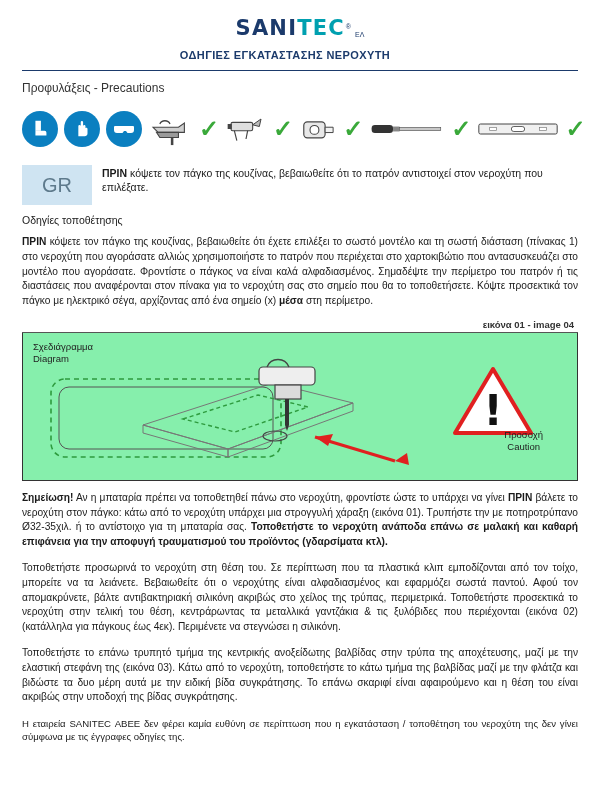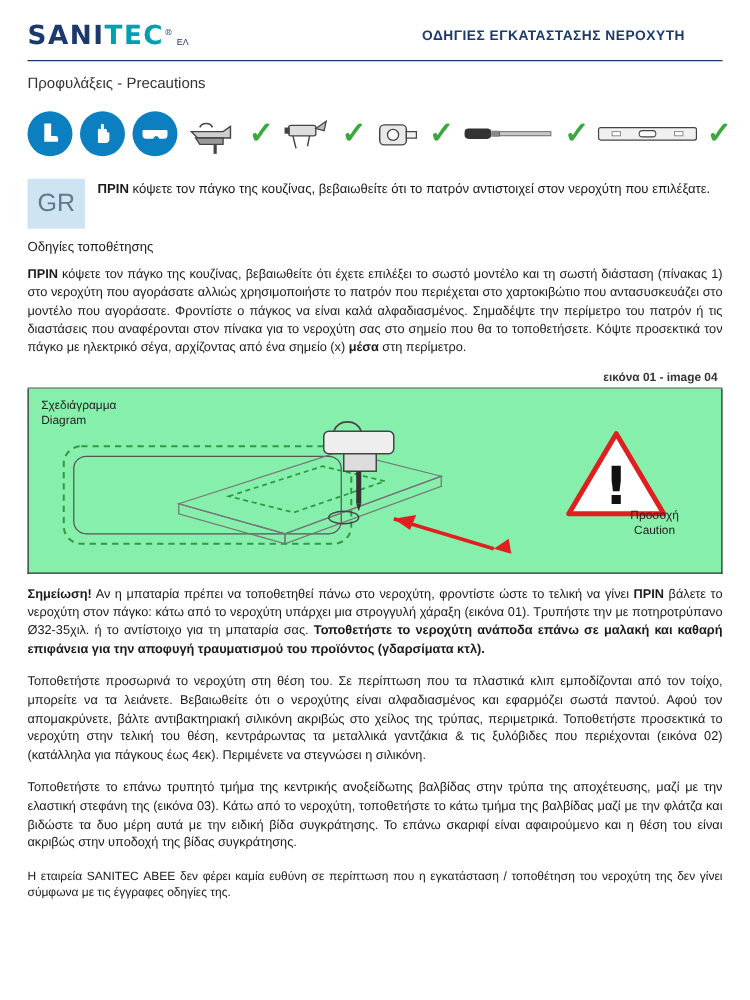--- a/index.html
+++ b/index.html
@@ -16,20 +16,21 @@
     padding: 18px 22px 8px 22px;
     overflow: hidden;
   }
 
   
   .header {
     display: flex;
     align-items: center;
     gap: 10px;
     padding-bottom: 6px;
+    flex-direction: column;
   }
   .logo {
     display: flex;
     align-items: flex-end;
     gap: 2px;
     line-height: 1;
   }
   .logo-text {
     font-family: "DejaVu Sans", sans-serif;
     font-weight: bold;
@@ -104,21 +105,21 @@
     margin: 0 1px;
   }
 
   
   .gr-block {
     display: flex;
     gap: 10px;
     margin-top: 4px;
   }
   .gr-badge {
-    width: 46px; height: 40px;
+    width: 70px; height: 40px;
     background: #cfe4f2;
     color: #5e7a8c;
     font-size: 20px;
     display: flex;
     align-items: center;
     justify-content: center;
     flex: 0 0 auto;
   }
   .gr-text {
     font-size: 10.5px;
@@ -325,21 +326,21 @@
       <text x="470" y="92" text-anchor="middle" font-family="DejaVu Sans, sans-serif" font-size="42" font-weight="bold" fill="#111">!</text>
     </svg>
 
     <div class="caution-label">
       <div>Προσοχή</div>
       <div>Caution</div>
     </div>
   </div>
 
   <div class="note">
-    <b>Σημείωση!</b><span> Αν η μπαταρία πρέπει να τοποθετηθεί πάνω στο νεροχύτη, φροντίστε ώστε το τελική να γίνει </span><b>ΠΡΙΝ</b><span> βάλετε το νεροχύτη στον πάγκο: κάτω από το νεροχύτη υπάρχει μια στρογγυλή χάραξη (εικόνα 01). Τρυπήστε την με ποτηροτρύπανο Ø32-35χιλ. ή το αντίστοιχο για τη μπαταρία σας.</span>
+    <b>Σημείωση!</b><span> Αν η μπαταρία πρέπει να τοποθετηθεί πάνω στο νεροχύτη, φροντίστε ώστε το υπάρχει να γίνει </span><b>ΠΡΙΝ</b><span> βάλετε το νεροχύτη στον πάγκο: κάτω από το νεροχύτη υπάρχει μια στρογγυλή χάραξη (εικόνα 01). Τρυπήστε την με ποτηροτρύπανο Ø32-35χιλ. ή το αντίστοιχο για τη μπαταρία σας.</span>
     <b>Τοποθετήστε το νεροχύτη ανάποδα επάνω σε μαλακή και καθαρή επιφάνεια για την αποφυγή τραυματισμού του προϊόντος (γδαρσίματα κτλ).</b>
   </div>
 
   <div class="para">Τοποθετήστε προσωρινά το νεροχύτη στη θέση του. Σε περίπτωση που τα πλαστικά κλιπ εμποδίζονται από τον τοίχο, μπορείτε να τα λειάνετε. Βεβαιωθείτε ότι ο νεροχύτης είναι αλφαδιασμένος και εφαρμόζει σωστά παντού. Αφού τον απομακρύνετε, βάλτε αντιβακτηριακή σιλικόνη ακριβώς στο χείλος της τρύπας, περιμετρικά. Τοποθετήστε προσεκτικά το νεροχύτη στην τελική του θέση, κεντράρωντας τα μεταλλικά γαντζάκια &amp; τις ξυλόβιδες που περιέχονται (εικόνα 02) (κατάλληλα για πάγκους έως 4εκ). Περιμένετε να στεγνώσει η σιλικόνη.</div>
   <div class="para">Τοποθετήστε το επάνω τρυπητό τμήμα της κεντρικής ανοξείδωτης βαλβίδας στην τρύπα της αποχέτευσης, μαζί με την ελαστική στεφάνη της (εικόνα 03). Κάτω από το νεροχύτη, τοποθετήστε το κάτω τμήμα της βαλβίδας μαζί με την φλάτζα και βιδώστε τα δυο μέρη αυτά με την ειδική βίδα συγκράτησης. Το επάνω σκαριφί είναι αφαιρούμενο και η θέση του είναι ακριβώς στην υποδοχή της βίδας συγκράτησης.</div>
 
   <div class="footer-note">Η εταιρεία SANITEC ΑΒΕΕ δεν φέρει καμία ευθύνη σε περίπτωση που η εγκατάσταση / τοποθέτηση του νεροχύτη της δεν γίνει σύμφωνα με τις έγγραφες οδηγίες της.</div>
 </div>
 
 </body></html>

